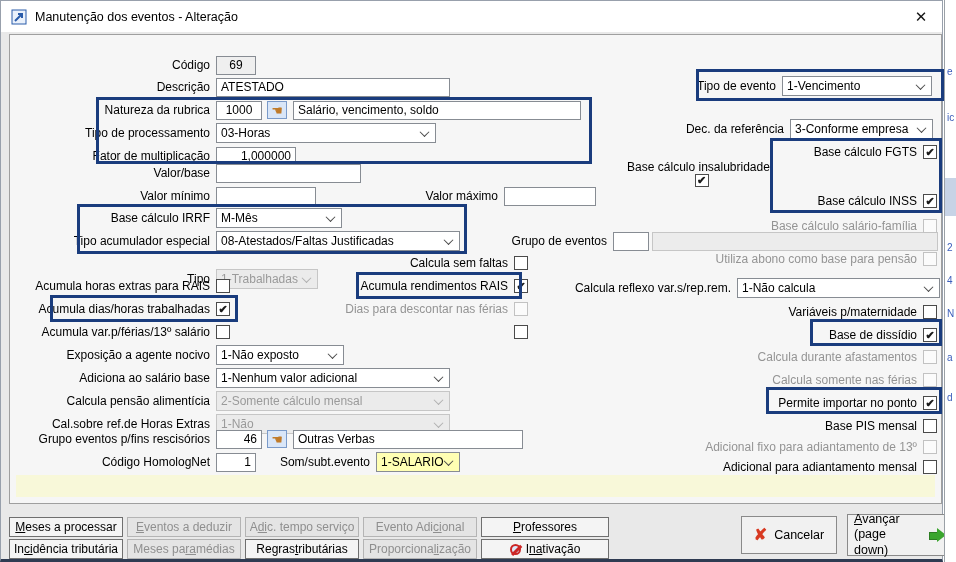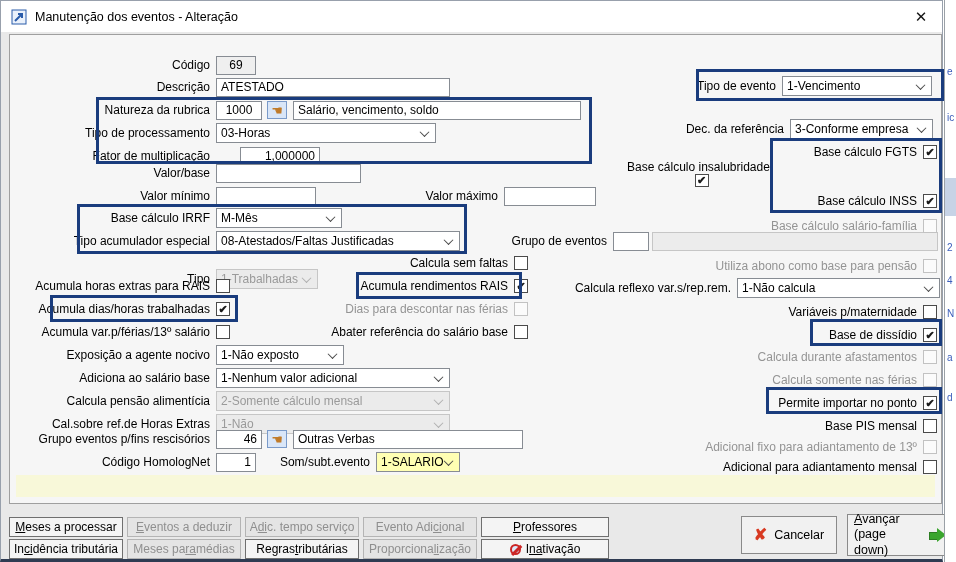--- a/index.html
+++ b/index.html
@@ -88,21 +88,21 @@
       </div>
 
       <div class="row" style="left:4px;top:88px;">
         <span class="lbl">Tipo de processamento</span>
         <div class="dd" style="width:220px;">
           <span>03-Horas</span>
           <span class="arr"></span>
         </div>
       </div>
 
-      <div class="row" style="left:4px;top:111px;gap:24px;">
+      <div class="row" style="left:4px;top:111px;">
         <span class="lbl">Fator de multiplicação</span>
         <div class="tb r" style="width:80px;">1,000000</div>
       </div>
 
       <div class="row" style="left:4px;top:128px;">
         <span class="lbl">Valor/base</span>
         <div class="tb" style="width:145px;"></div>
       </div>
 
       <div class="row" style="left:4px;top:151px;">
@@ -163,21 +163,20 @@
       <div class="rrow" style="left:240px;top:264px;width:278px;">
         <span class="g">Dias para descontar nas férias</span>
         <span class="cb dis"></span>
       </div>
 
       <div class="rrow" style="left:4px;top:287px;width:216px;">
         <span>Acumula var.p/férias/13º salário</span>
         <span class="cb"></span>
       </div>
       <div class="rrow" style="left:240px;top:287px;width:278px;">
-        <span>Abater referência do salário base</span>
         <span class="cb"></span>
       </div>
 
       <div class="row" style="left:4px;top:310px;">
         <span class="lbl">Exposição a agente nocivo</span>
         <div class="dd" style="width:128px;">
           <span>1-Não exposto</span>
           <span class="arr"></span>
         </div>
       </div>
@@ -248,21 +247,21 @@
         <span class="cb">✔</span>
       </div>
       <div class="rrow" style="left:450px;top:156px;width:477px;">
         <span>Base cálculo INSS</span>
         <span class="cb">✔</span>
       </div>
       <div class="rrow" style="left:450px;top:181px;width:477px;">
         <span class="g">Base cálculo salário-família</span>
         <span class="cb dis"></span>
       </div>
-      <div class="rrow" style="left:450px;top:214px;width:477px;margin-top:7px;">
+      <div class="rrow" style="left:450px;top:214px;width:477px;">
         <span class="g">Utiliza abono como base para pensão</span>
         <span class="cb dis"></span>
       </div>
 
       <div class="rrow" style="left:540px;top:243px;width:390px;">
         <span>Calcula reflexo var.s/rep.rem.</span>
         <div class="dd" style="width:203px;">
           <span>1-Não calcula</span>
           <span class="arr"></span>
         </div>

